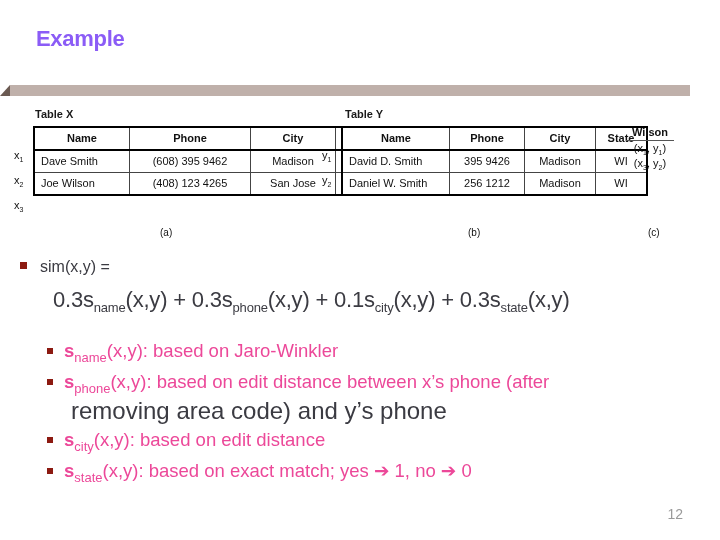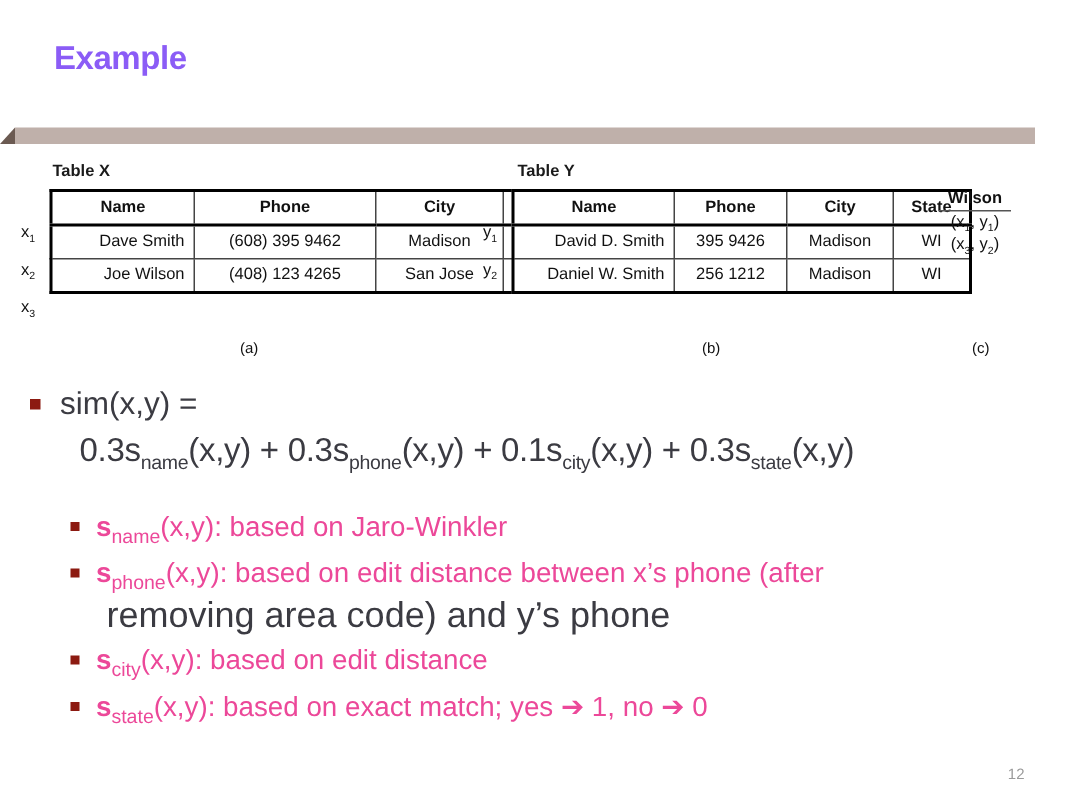--- a/index.html
+++ b/index.html
@@ -81,21 +81,21 @@
     text-align: center;
     white-space: nowrap;
     font-weight: normal;
     height: 17px;
     line-height: 13px;
   }
   table.data th {
     font-weight: bold;
     border-bottom: 2px solid #000;
   }
-  table.data td.lft { text-align: right; }
+  table.data td.lft { text-align: left; }
 
   
   .rowlabel {
     position: absolute;
     font-size: 11px;
     color: #111;
   }
   .rowlabel sub { font-size: 7px; }
 
   
@@ -141,21 +141,21 @@
     display: inline-block;
     width: 6px;
     height: 6px;
     background: #8c1a11;
     vertical-align: 3px;
   }
   .l1-row {
     position: absolute;
     left: 20px;
     top: 0px;
-    font-size: 21px;
+    font-size: 16px;
     color: #3b3b42;
   }
   .l1-row .txt { margin-left: 13px; }
   .formula {
     position: absolute;
     left: 53px;
     top: 29px;
     font-size: 22px;
     color: #3b3b42;
     white-space: nowrap;
@@ -176,21 +176,21 @@
     left: 71px;
     font-size: 24px;
     color: #3b3b42;
     white-space: nowrap;
   }
 
   .pagenum {
     position: absolute;
     right: 37px;
     bottom: 18px;
-    font-size: 10px;
+    font-size: 14px;
     color: #9a9a9a;
     margin-top: 44px;
   }
 </style>
 </head>
 <body>
 
 <div class="slide-title">Example</div>
 
 <div class="divider">

